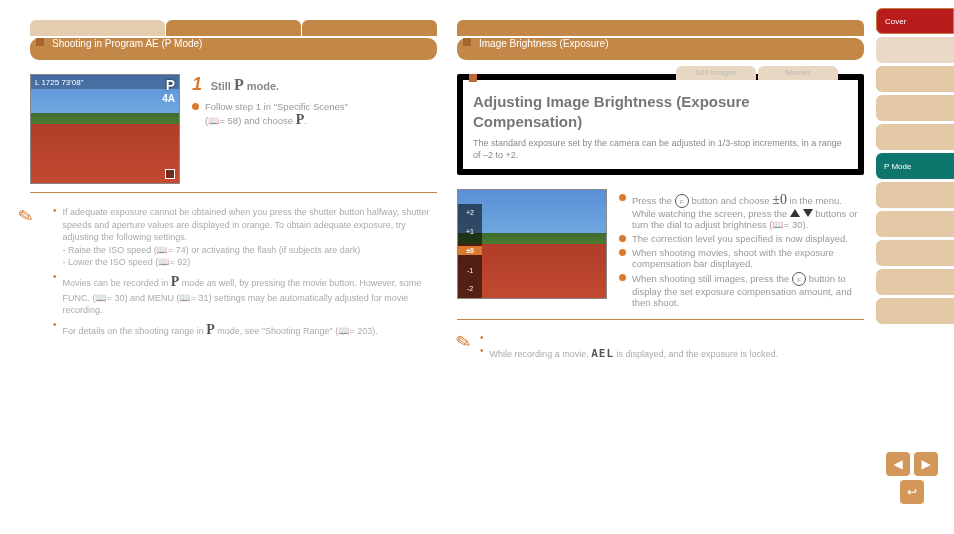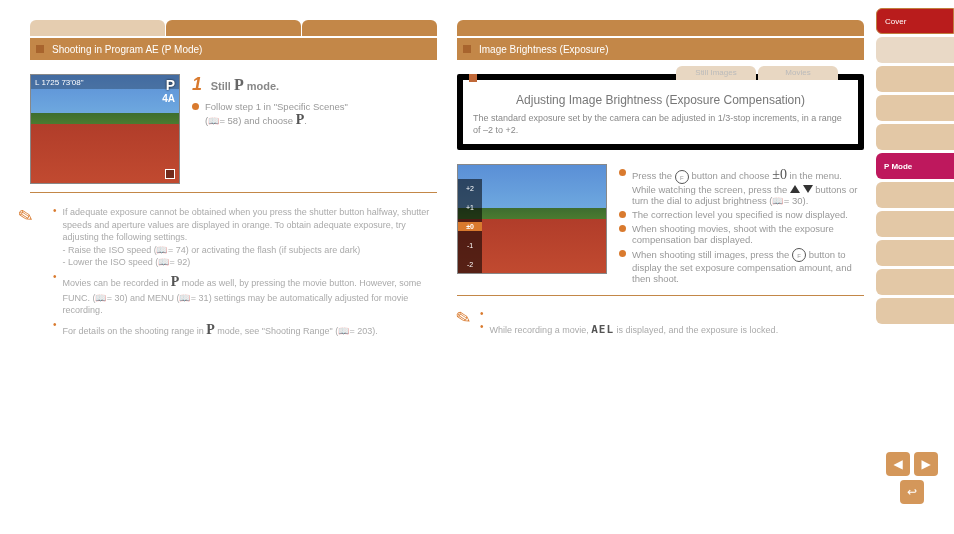--- a/index.html
+++ b/index.html
@@ -37,23 +37,22 @@
     flex: 1;
     text-align: center;
     font-size: 8px;
     color: #fff;
     line-height: 16px;
   }
   .toptab.active { background: #c38748; }
   .bigbar {
     background: #c38748;
     height: 22px;
-    border-radius: 0;
+    border-radius: 9px;
     display: flex;
-    align-items: center;
     color: #fff;
     padding-left: 6px;
     font-size: 10px;
     position: relative;
   }
   .bigbar .sq {
     width: 8px; height: 8px; background: #a8642d; margin-right: 8px;
   }
   .sectionbox {
     border: 6px solid #000000;
@@ -153,21 +152,21 @@
   .sidebar .tab {
     height:26px; border-radius:6px 0 0 6px;
     display:flex; align-items:center; padding-left:8px;
     font-size:8px; color:#fff;
   }
   .st0 { background:#b91c1c; border:1px solid #c07d3e;}
   .st1 { background:#e9d9c6;}
   .st2 { background:#e3c8a6;}
   .st3 { background:#e3c8a6;}
   .st4 { background:#e3c8a6;}
-  .st5 { background:#be185d;font-weight:bold;}
+  .st5 { background:#0f766e;}
   .st6 { background:#e3c8a6;}
   .st7 { background:#e3c8a6;}
   .st8 { background:#e3c8a6;}
   .st9 { background:#e3c8a6;}
   .st10{ background:#e3c8a6;}
   
   .nav {
     position:absolute; right:16px; bottom:30px;
     display:flex; flex-direction:column; align-items:center; gap:4px;
   }
@@ -262,21 +261,21 @@
       <div class="sq"></div>
       <span>Image Brightness (Exposure)</span>
     </div>
 
     <div class="sectionbox">
       <div class="marker"></div>
       <div class="subtabs">
         <div>Still Images</div>
         <div>Movies</div>
       </div>
-      <div style="color:#777; font-weight:normal; font-size:12px; margin-bottom:4px;text-align:center;">Adjusting Image Brightness (Exposure Compensation)</div>
+      <div style="color:#777; font-weight:bold; font-size:15px; margin-bottom:4px;">Adjusting Image Brightness (Exposure Compensation)</div>
       <div>The standard exposure set by the camera can be adjusted in 1/3-stop increments, in a range of –2 to +2.</div>
     </div>
 
     <div class="row">
       <div class="lcd" style="background: linear-gradient(to bottom, #5a8fd6 0%, #6ea8df 40%, #3e6d2f 40%, #4b7b30 50%, #b13d2a 50%, #c14a30 100%);">
         <div class="evbar">
           <div>+2</div>
           <div>+1</div>
           <div class="mid">±0</div>
           <div>-1</div>

